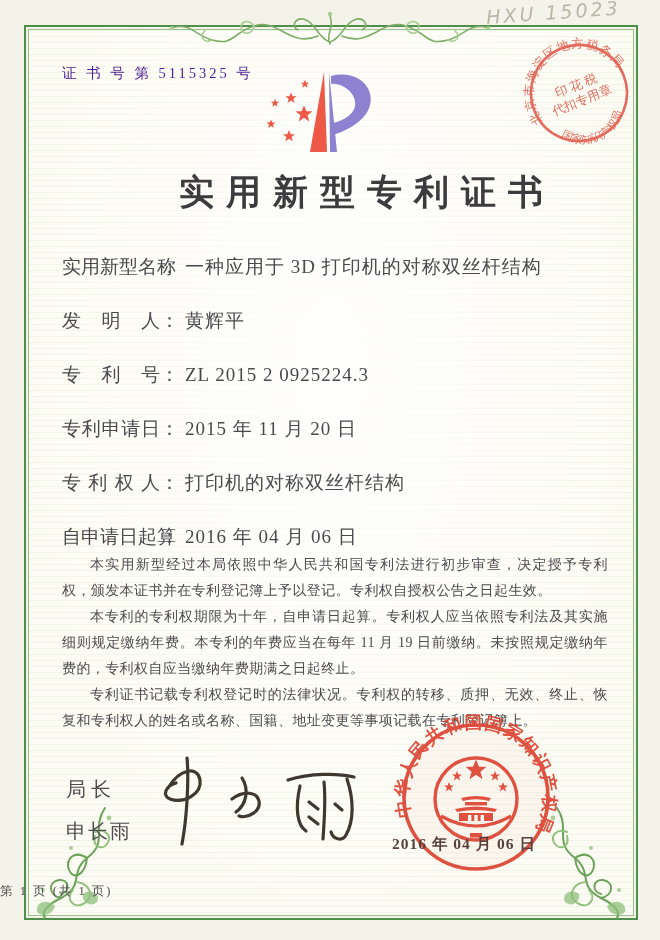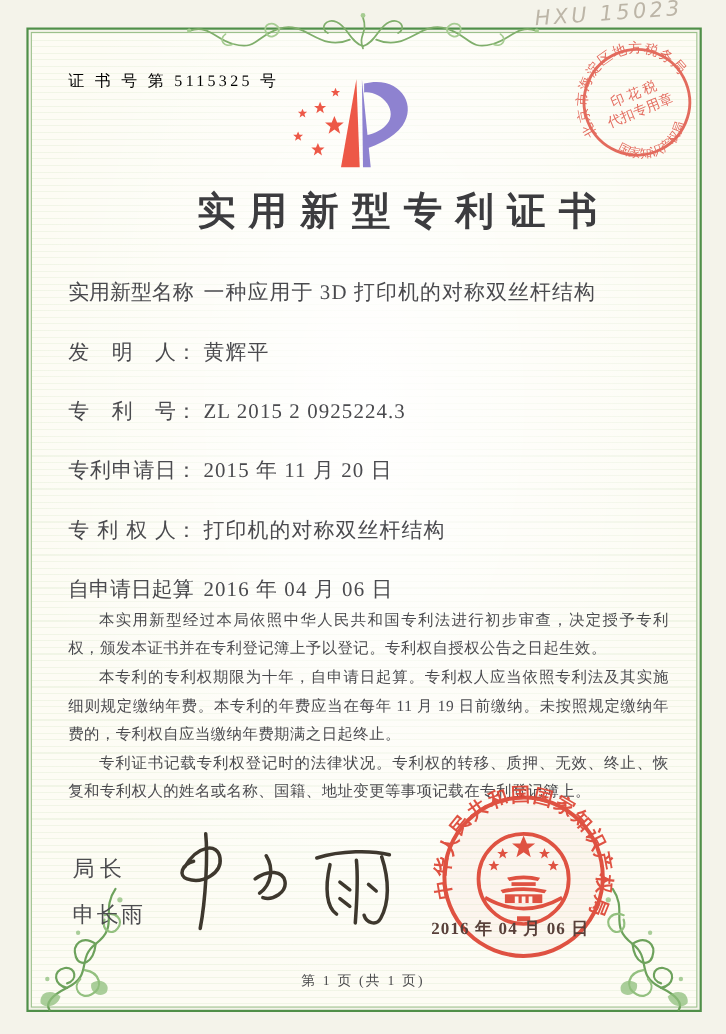--- a/index.html
+++ b/index.html
@@ -7,39 +7,39 @@
         font-family:"Liberation Serif","DejaVu Serif",serif;color:#47474a;}
   
   .frame{position:absolute;left:24px;top:25px;right:22px;bottom:20px;border:2.5px solid #4f8f49;}
   .frame-inner{position:absolute;left:2px;top:2px;right:2px;bottom:2px;border:1px solid #9cc08c;
         background-color:#fdfcf4;
         background-image:
           radial-gradient(ellipse at 50% 38%, rgba(255,255,255,0.95) 0%, rgba(255,255,255,0) 72%),
           repeating-linear-gradient(180deg, rgba(167,203,144,0.14) 0px, rgba(167,203,144,0.14) 1px, rgba(0,0,0,0) 1px, rgba(0,0,0,0) 6px);}
   .handwriting{position:absolute;top:0px;left:486px;width:170px;font-family:"DejaVu Sans",sans-serif;
         font-style:italic;font-size:19px;color:#bcb5a7;transform:rotate(-4deg);letter-spacing:3px;white-space:nowrap;}
-  .certno{position:absolute;left:62px;top:64px;font-size:14.5px;letter-spacing:3px;color:#000000;}
+  .certno{position:absolute;left:62px;top:64px;font-size:14.5px;letter-spacing:3px;color:#4c1d95;}
   .logo{position:absolute;left:258px;top:60px;}
   .title{position:absolute;left:0;top:169px;width:660px;text-align:center;font-size:35px;font-weight:600;
         letter-spacing:12px;text-indent:12px;color:#3c3c3f;padding-left:31px;}
   .fields{position:absolute;left:62px;top:256px;right:68px;font-size:19px;line-height:22px;color:#4a4a4e;}
   .frow{margin-bottom:32px;white-space:nowrap;}
   .flabel{display:inline-block;width:98px;text-align:justify;text-align-last:justify;vertical-align:top;}
   .fcolon{display:inline-block;vertical-align:top;}
   .fvalue{display:inline-block;margin-left:6px;vertical-align:top;letter-spacing:1px;}
   .paras{position:absolute;left:62px;top:552px;width:546px;font-size:14px;line-height:26px;
         text-align:justify;color:#4b4b4f;letter-spacing:0.4px;}
   .paras p{margin:0;text-indent:2em;}
   .signer{position:absolute;left:66px;top:776px;font-size:20px;color:#4d4d50;letter-spacing:5px;}
   .signer .name{margin-top:15px;letter-spacing:2px;}
   .signature{position:absolute;left:140px;top:746px;}
   .seal{position:absolute;left:391px;top:712px;}
   .seal-date{position:absolute;left:392px;top:834px;width:170px;font-size:15.5px;font-weight:bold;
         color:#58403a;letter-spacing:1px;white-space:nowrap;}
-  .footer{position:absolute;left:0;top:883px;width:660px;text-align:center;font-size:12.5px;
+  .footer{position:absolute;left:0;top:883px;width:660px;text-align:left;font-size:12.5px;
         letter-spacing:2px;color:#4c4c4e;}
   .taxstamp{position:absolute;left:516px;top:30px;opacity:0.88;}
   .ornament-top{position:absolute;left:160px;top:4px;}
   .ornament-bl{position:absolute;left:25px;top:802px;}
   .ornament-br{position:absolute;left:525px;top:802px;transform:scaleX(-1);}
 </style>
 </head>
 <body>
 
 <div class="page">

